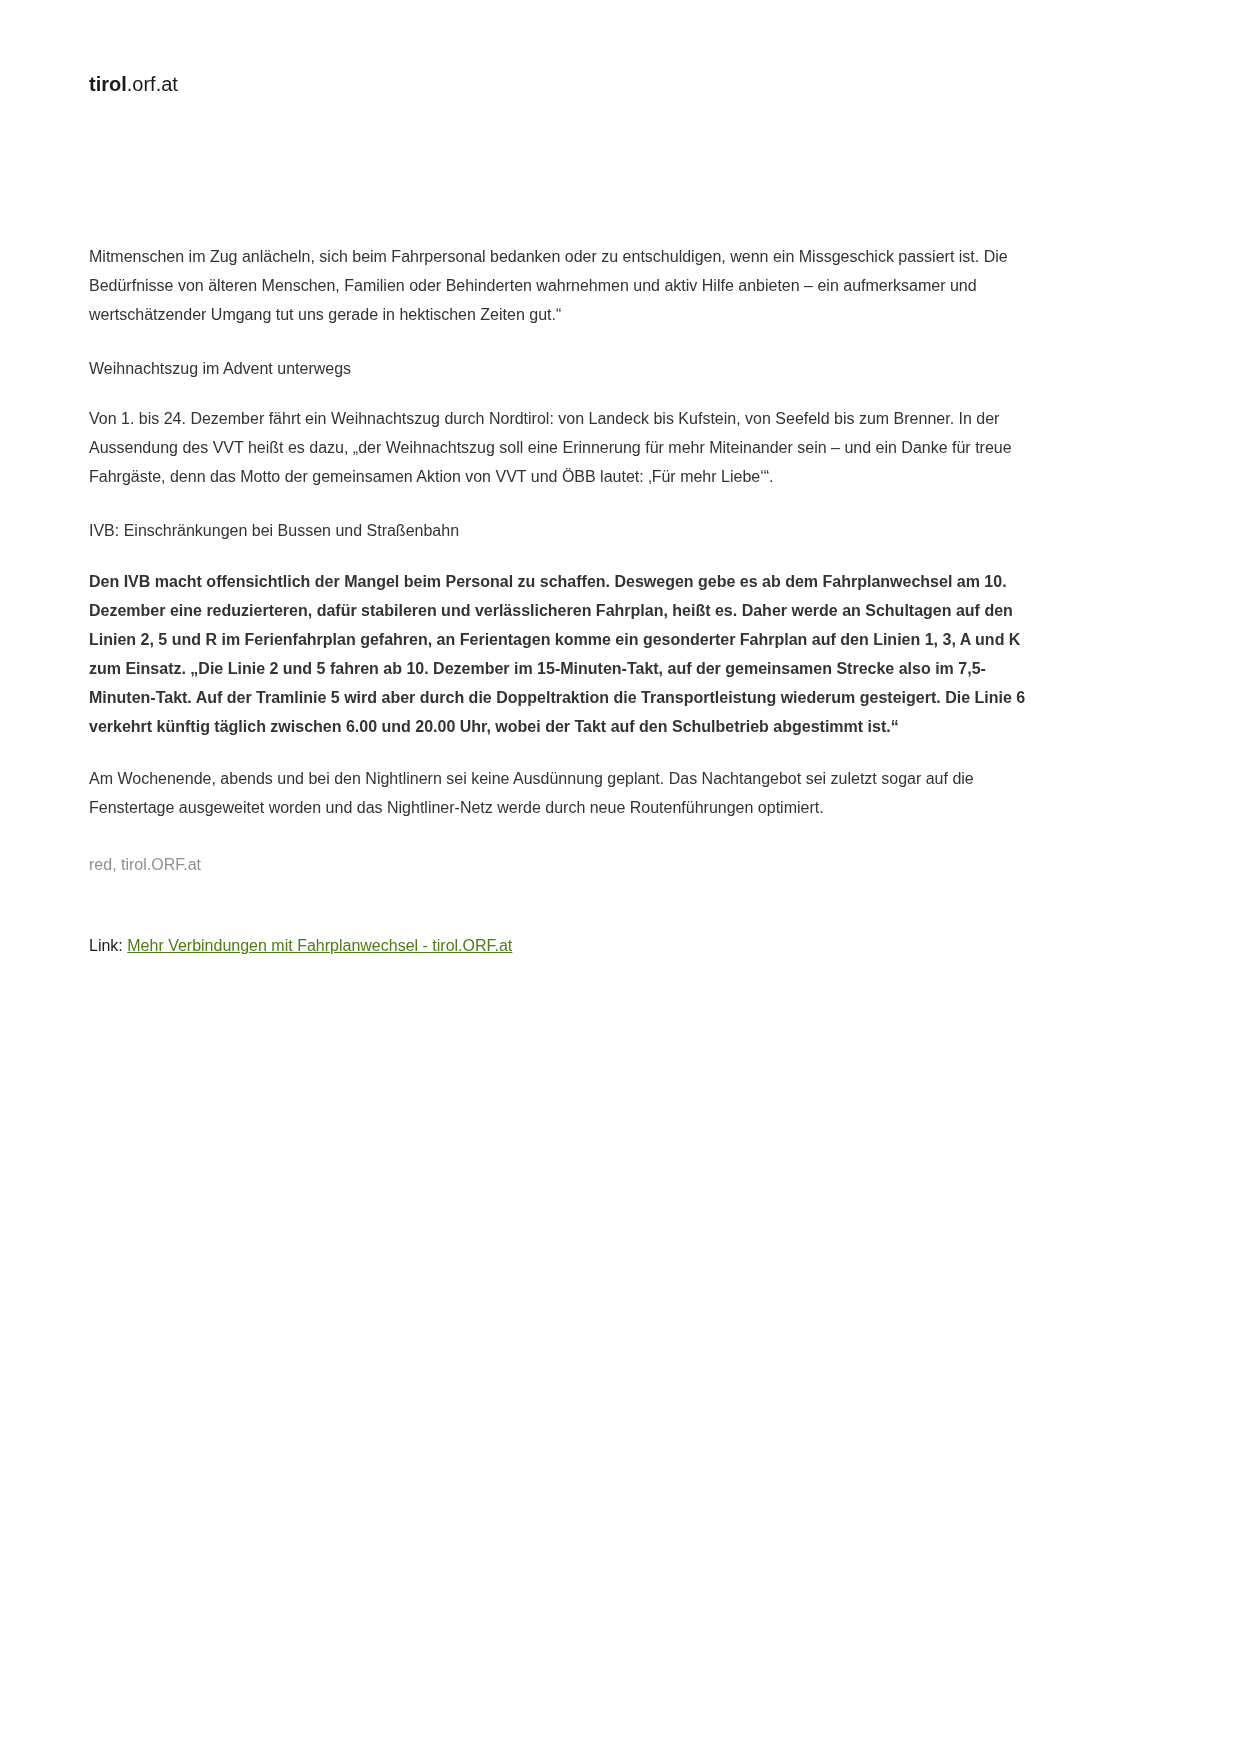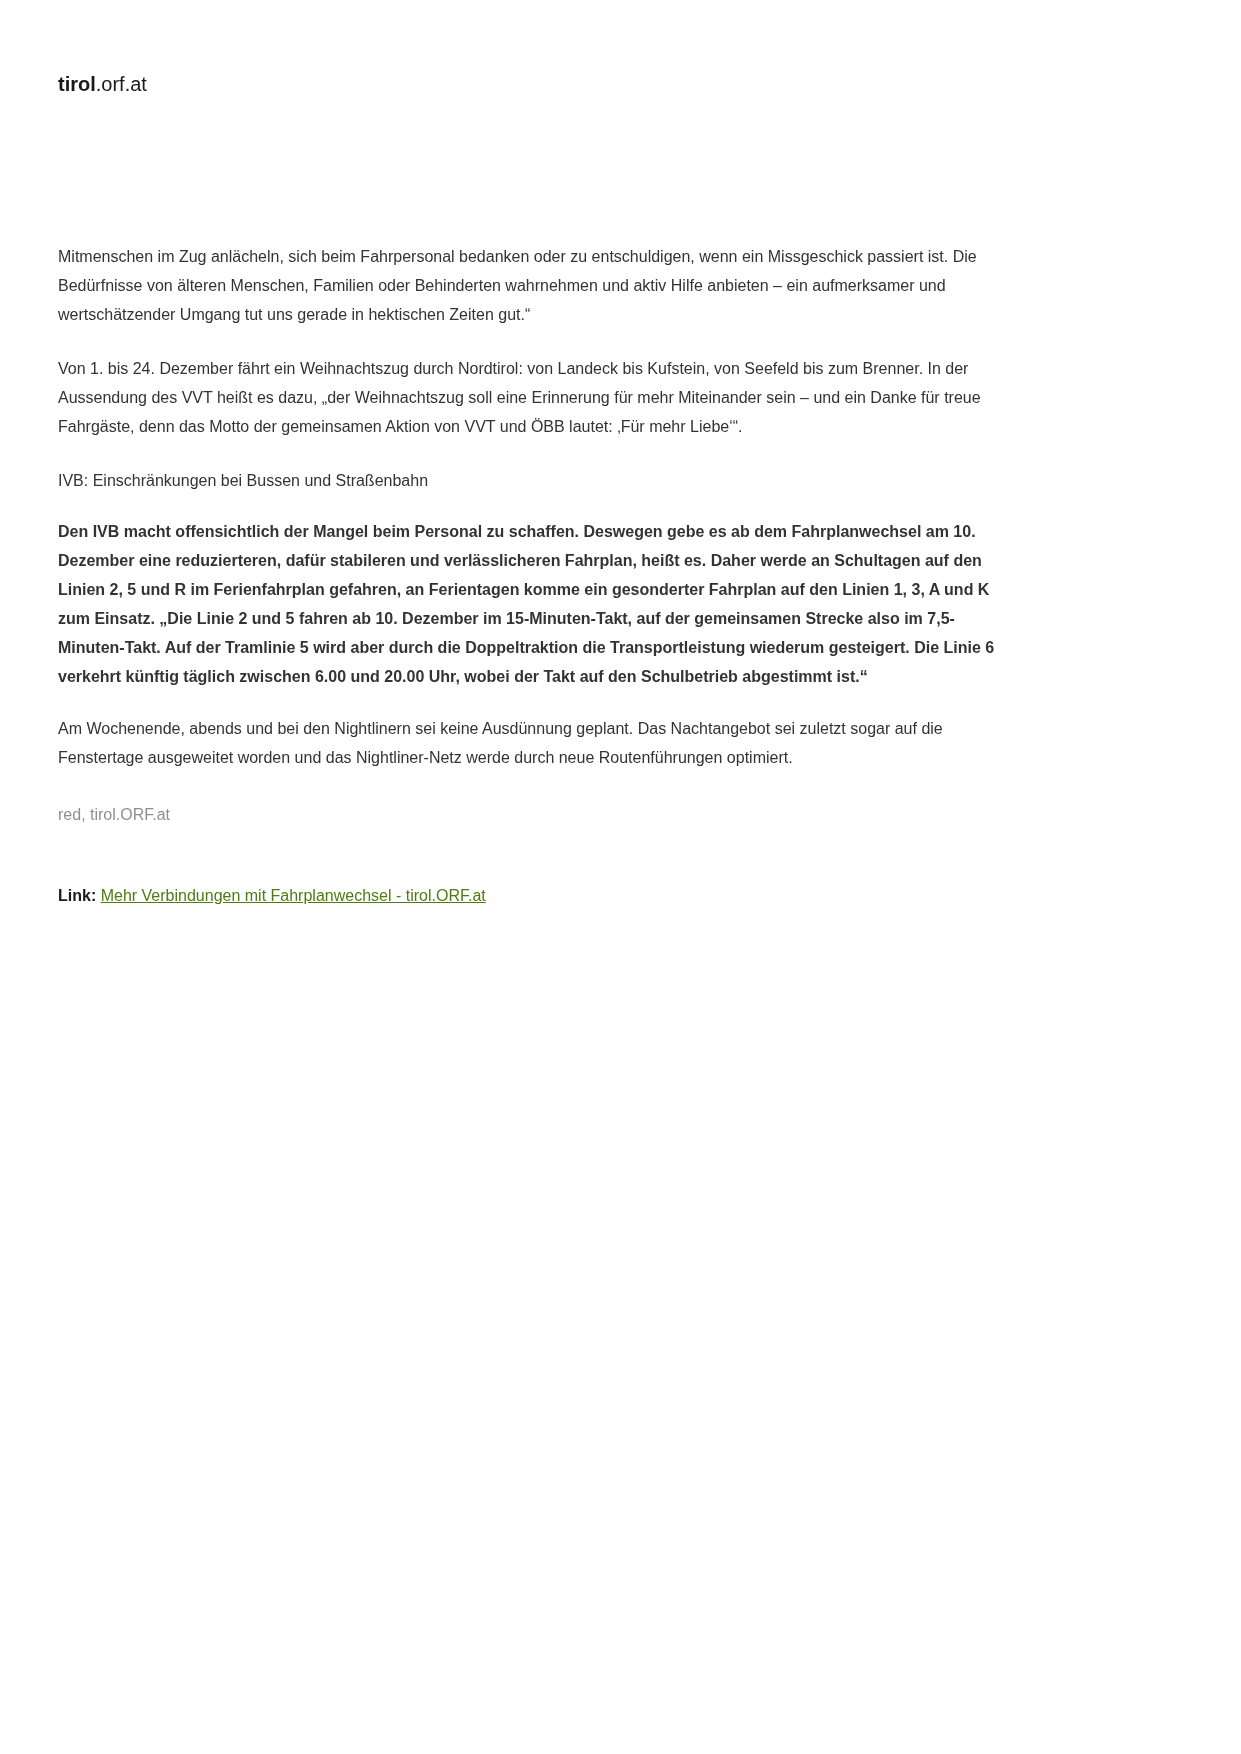--- a/index.html
+++ b/index.html
@@ -13,21 +13,21 @@
     position: relative;
     overflow: hidden;
     font-family: "Liberation Sans", sans-serif;
     color: #333333;
   }
   .page {
     position: relative;
     width: 1241px;
     height: 1754px;
     box-sizing: border-box;
-    padding: 70px 158px 0 58px;
+    padding: 70px 158px 0 89px;
   }
   .site-header {
     font-size: 20px;
     line-height: 29px;
     margin: 0 0 143px 0;
     color: #1a1a1a;
   }
   .site-header .brand-bold { font-weight: bold; }
   .content { width: 950px; }
   .content p, .content h3 {
@@ -40,21 +40,21 @@
   p.para-1 { margin-bottom: 25px; }
   h3.sub-1  { margin-bottom: 21px; }
   p.para-2 { margin-bottom: 25px; }
   h3.sub-2  { margin-bottom: 22px; }
   p.para-3 { margin-bottom: 23px; font-weight: bold; }
   p.para-4 { margin-bottom: 28px; }
   p.byline {
     color: #8f8f8f !important;
     margin-bottom: 52px !important;
   }
-  p.link-line .link-label { font-weight: bold; color: #1a1a1a; }
+  p.link-line .link-label { font-weight: normal; color: #1a1a1a; }
   p.link-line a {
     color: #4d7c0f;
     text-decoration: underline;
     cursor: pointer;
     margin-top: 24px;
   }
   .page-footer {
     position: absolute;
     left: 0;
     right: 0;
@@ -72,20 +72,21 @@
 <div class="page">
 
   <div class="site-header">
     <span class="brand-bold">tirol</span><span>.orf.at</span>
   </div>
 
   <div class="content">
 
     <p class="para-1">Mitmenschen im Zug anlächeln, sich beim Fahrpersonal bedanken oder zu entschuldigen, wenn ein Missgeschick passiert ist. Die Bedürfnisse von älteren Menschen, Familien oder Behinderten wahrnehmen und aktiv Hilfe anbieten – ein aufmerksamer und wertschätzender Umgang tut uns gerade in hektischen Zeiten gut.“</p>
 
+    <h3 class="sub-1">Weihnachtszug im Advent unterwegs</h3>
 
     <p class="para-2">Von 1. bis 24. Dezember fährt ein Weihnachtszug durch Nordtirol: von Landeck bis Kufstein, von Seefeld bis zum Brenner. In der Aussendung des VVT heißt es dazu, „der Weihnachtszug soll eine Erinnerung für mehr Miteinander sein – und ein Danke für treue Fahrgäste, denn das Motto der gemeinsamen Aktion von VVT und ÖBB lautet: ‚Für mehr Liebe‘“.</p>
 
     <h3 class="sub-2">IVB: Einschränkungen bei Bussen und Straßenbahn</h3>
 
     <p class="para-3">Den IVB macht offensichtlich der Mangel beim Personal zu schaffen. Deswegen gebe es ab dem Fahrplanwechsel am 10. Dezember eine reduzierteren, dafür stabileren und verlässlicheren Fahrplan, heißt es. Daher werde an Schultagen auf den Linien 2, 5 und R im Ferienfahrplan gefahren, an Ferientagen komme ein gesonderter Fahrplan auf den Linien 1, 3, A und K zum Einsatz. „Die Linie 2 und 5 fahren ab 10. Dezember im 15-Minuten-Takt, auf der gemeinsamen Strecke also im 7,5-Minuten-Takt. Auf der Tramlinie 5 wird aber durch die Doppeltraktion die Transportleistung wiederum gesteigert. Die Linie 6 verkehrt künftig täglich zwischen 6.00 und 20.00 Uhr, wobei der Takt auf den Schulbetrieb abgestimmt ist.“</p>
 
     <p class="para-4">Am Wochenende, abends und bei den Nightlinern sei keine Ausdünnung geplant. Das Nachtangebot sei zuletzt sogar auf die Fenstertage ausgeweitet worden und das Nightliner-Netz werde durch neue Routenführungen optimiert.</p>
 
     <p class="byline">red, tirol.ORF.at</p>

